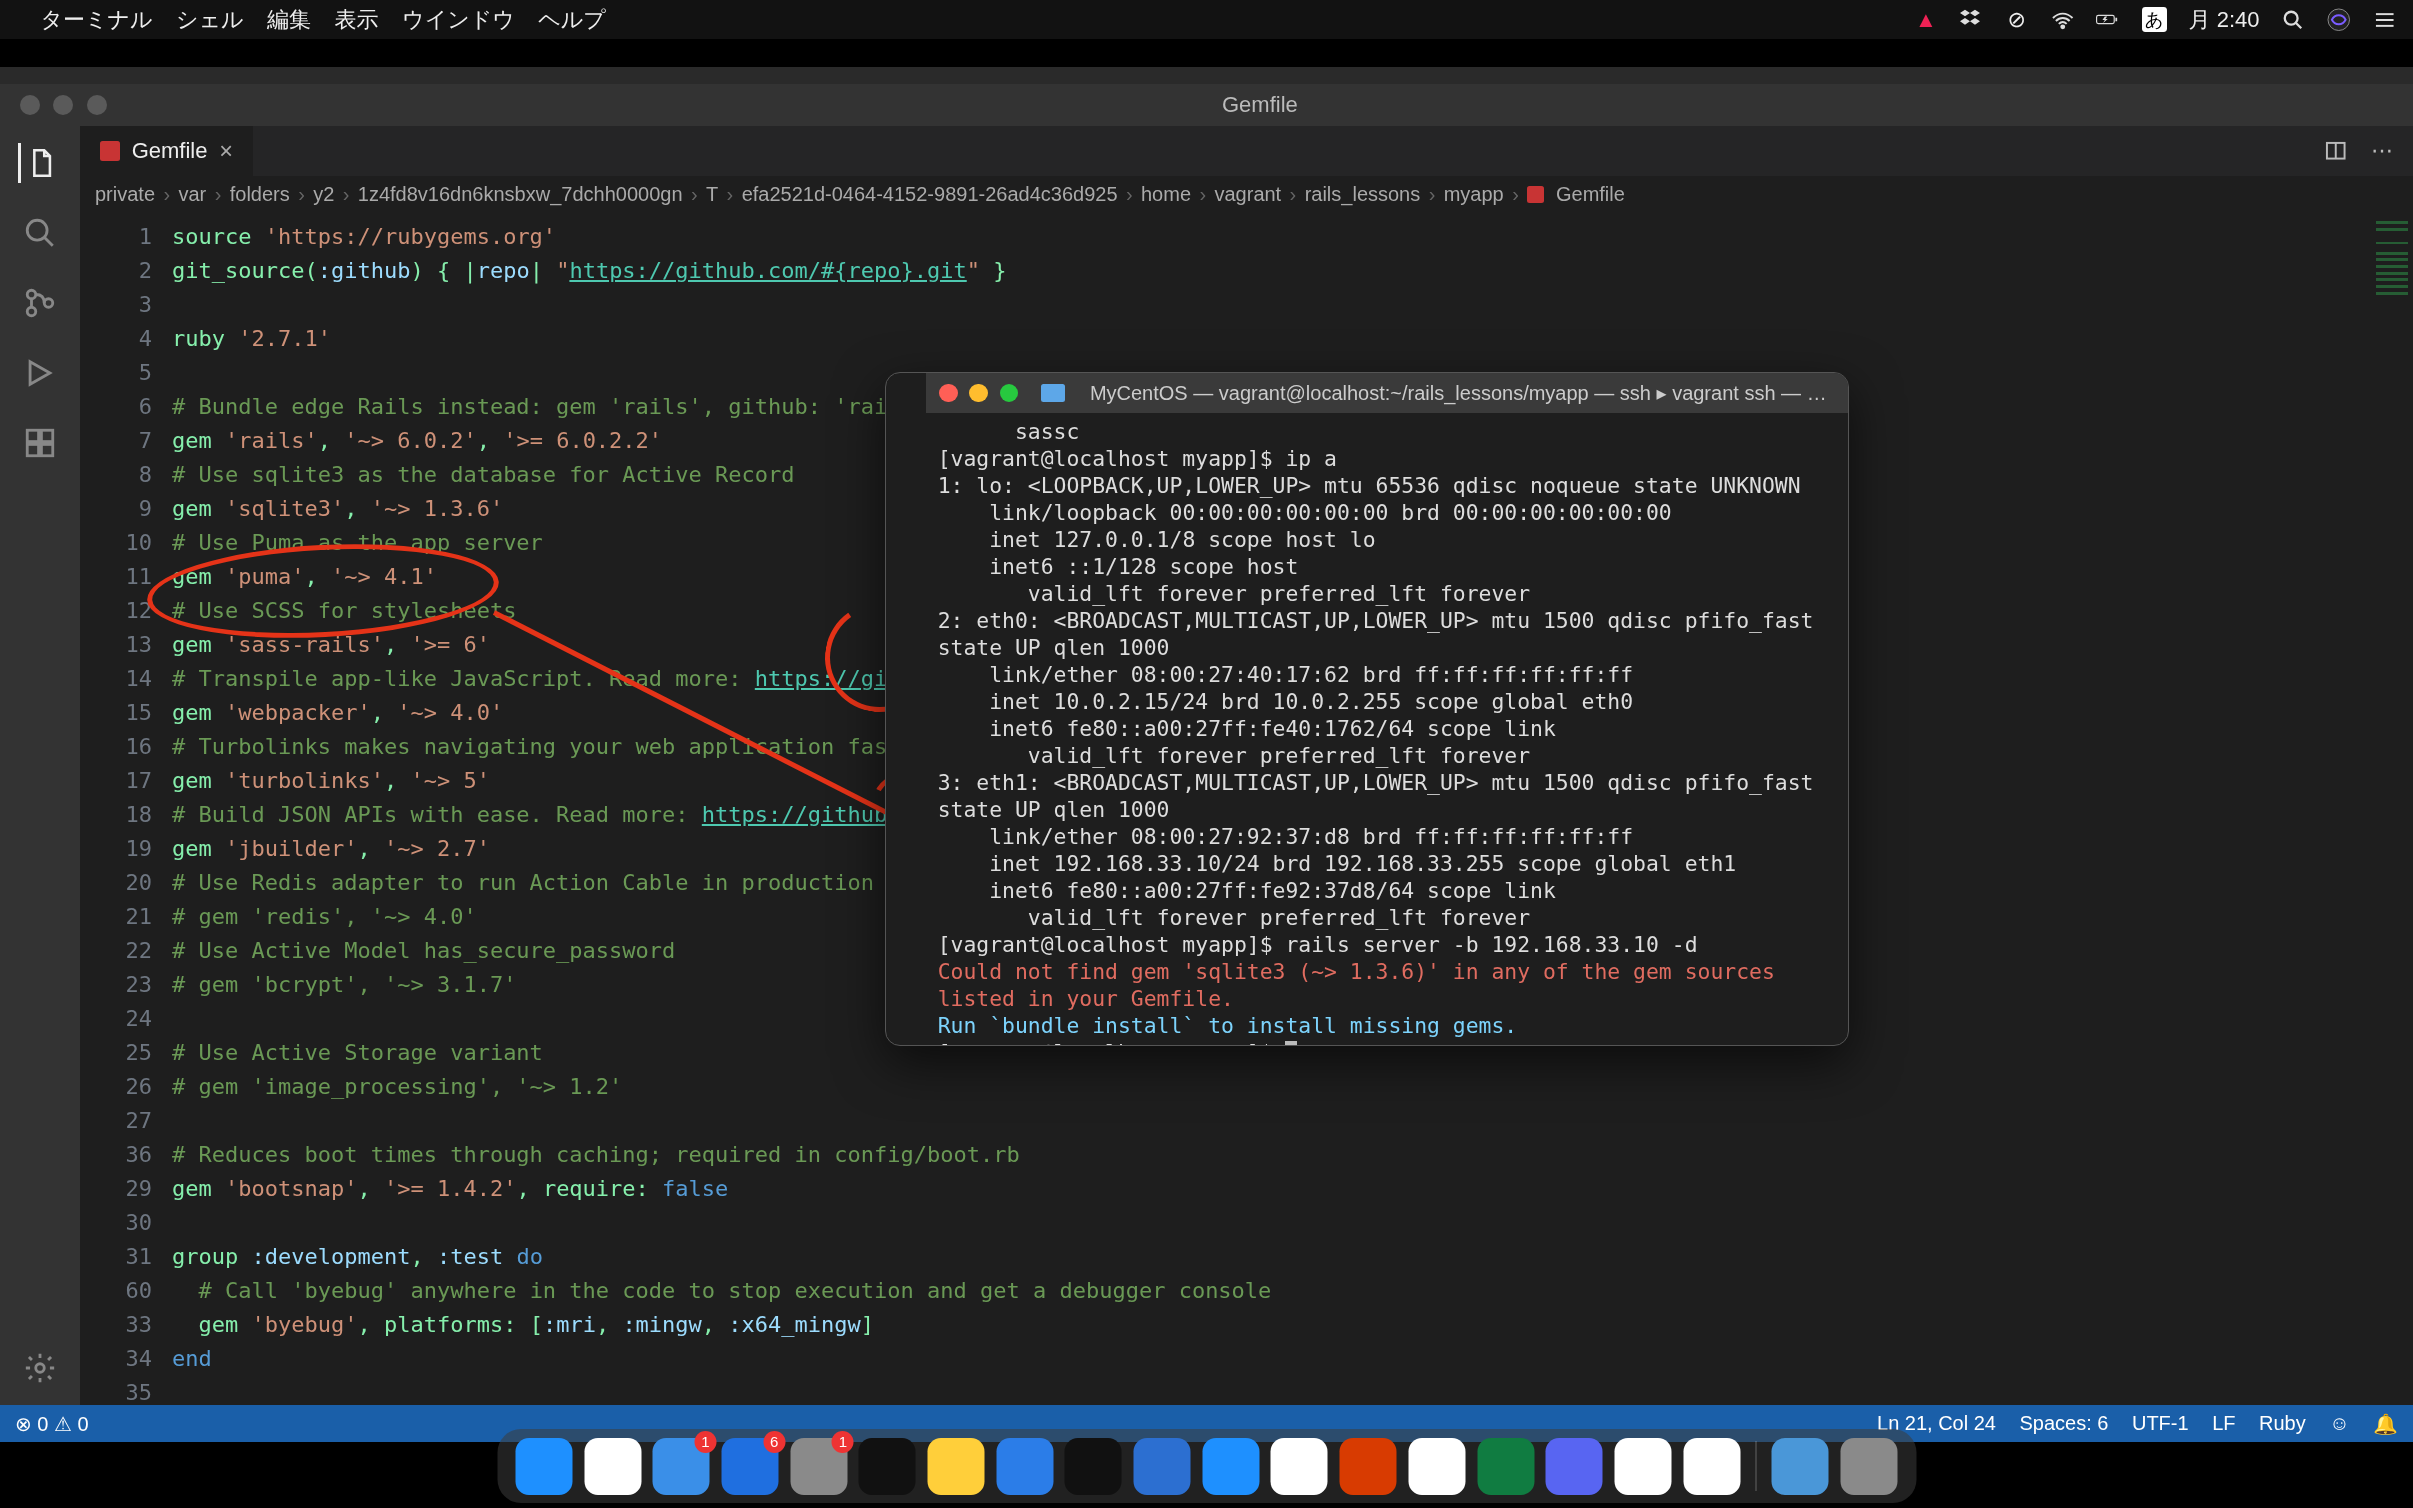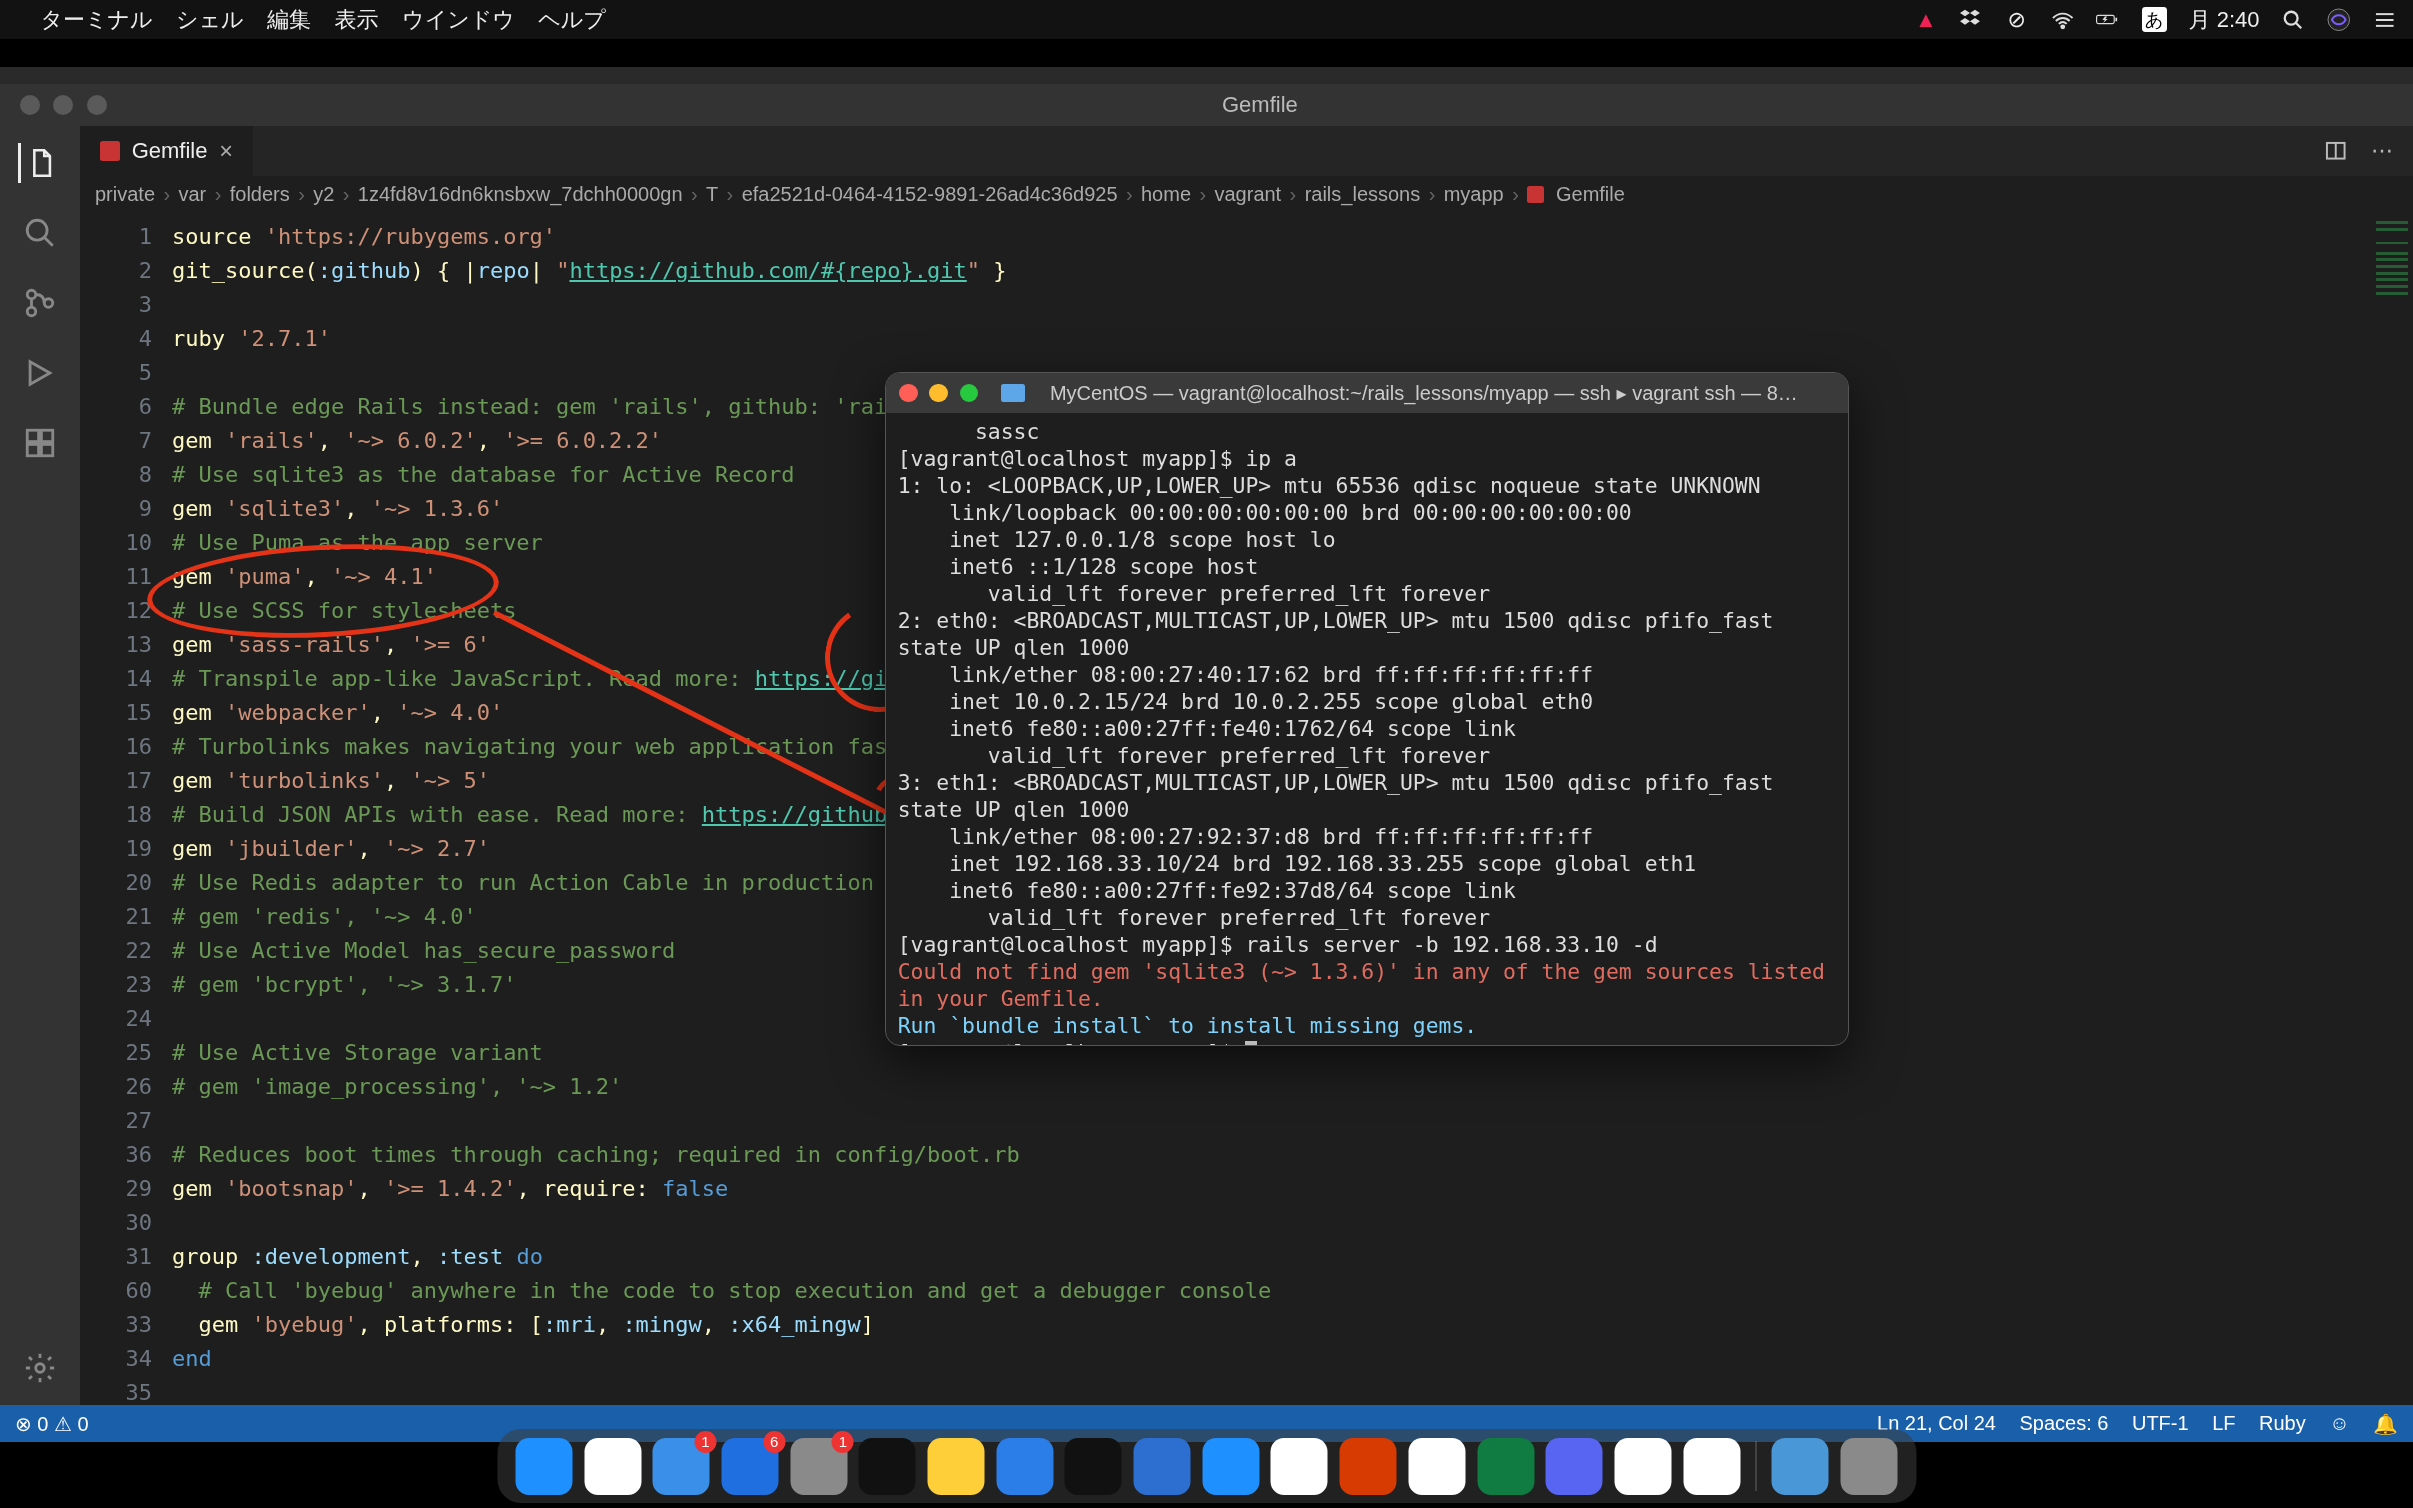--- a/index.html
+++ b/index.html
@@ -85,21 +85,21 @@
 }
 .code {
   position:absolute; left:92px; right:42px; top:0; bottom:0;
   font-family:Menlo,Monaco,monospace; font-size:22px; line-height:34px;
   white-space:pre; padding-top:6.7px; color:#d4d4d4;
 }
 .tok-str { color:#ce9178; }
 .tok-cmt { color:#6a9955; }
 .tok-link { color:#4ec9b0; text-decoration:underline; }
 .tok-kw { color:#569cd6; }
-.tok-sym { color:#fef9c3;margin-top:24px; }
+.tok-sym { color:#86efac;margin-top:24px; }
 .tok-con { color:#9cdcfe; }
 
 .minimap {
   position:absolute; right:0; top:0; width:42px; height:100%;
   background:linear-gradient(#1e1e1e,#1e1e1e);
 }
 .minimap .mm { position:absolute; left:5px; right:5px; height:2.5px; background:#3b5; opacity:.4; }
 
 
 .statusbar {
@@ -112,20 +112,21 @@
 .terminal {
   position:absolute;
   top:372px; left:885px; width:964px; height:674px;
   background:#1e1e1e;
   border:0.8px solid #555;
   border-radius:15px;
   box-shadow:0 17px 50px rgba(0,0,0,.6);
   color:#ddd;
   display:flex; flex-direction:column;
   overflow:hidden;
+  padding-left:40px;
 }
 .term-titlebar {
   height:40px; background:#3a3a3a; display:flex; align-items:center; gap:11.7px;
   padding:0 13.4px; color:#ccc; font-size:20px;
 }
 .term-titlebar .tdot { width:18.4px; height:18.4px; border-radius:50%; display:inline-block; }
 .tred{background:#ff5f56;} .tyel{background:#ffbd2e;} .tgrn{background:#27c93f;}
 .term-title { flex:1; margin-left:8.4px; overflow:hidden; text-overflow:ellipsis; white-space:nowrap; }
 .folder-ic { width:23.5px; height:18.4px; background:#5da7e8; display:inline-block; border-radius:2.5px; margin:0 5px 0 11.7px; }
 

